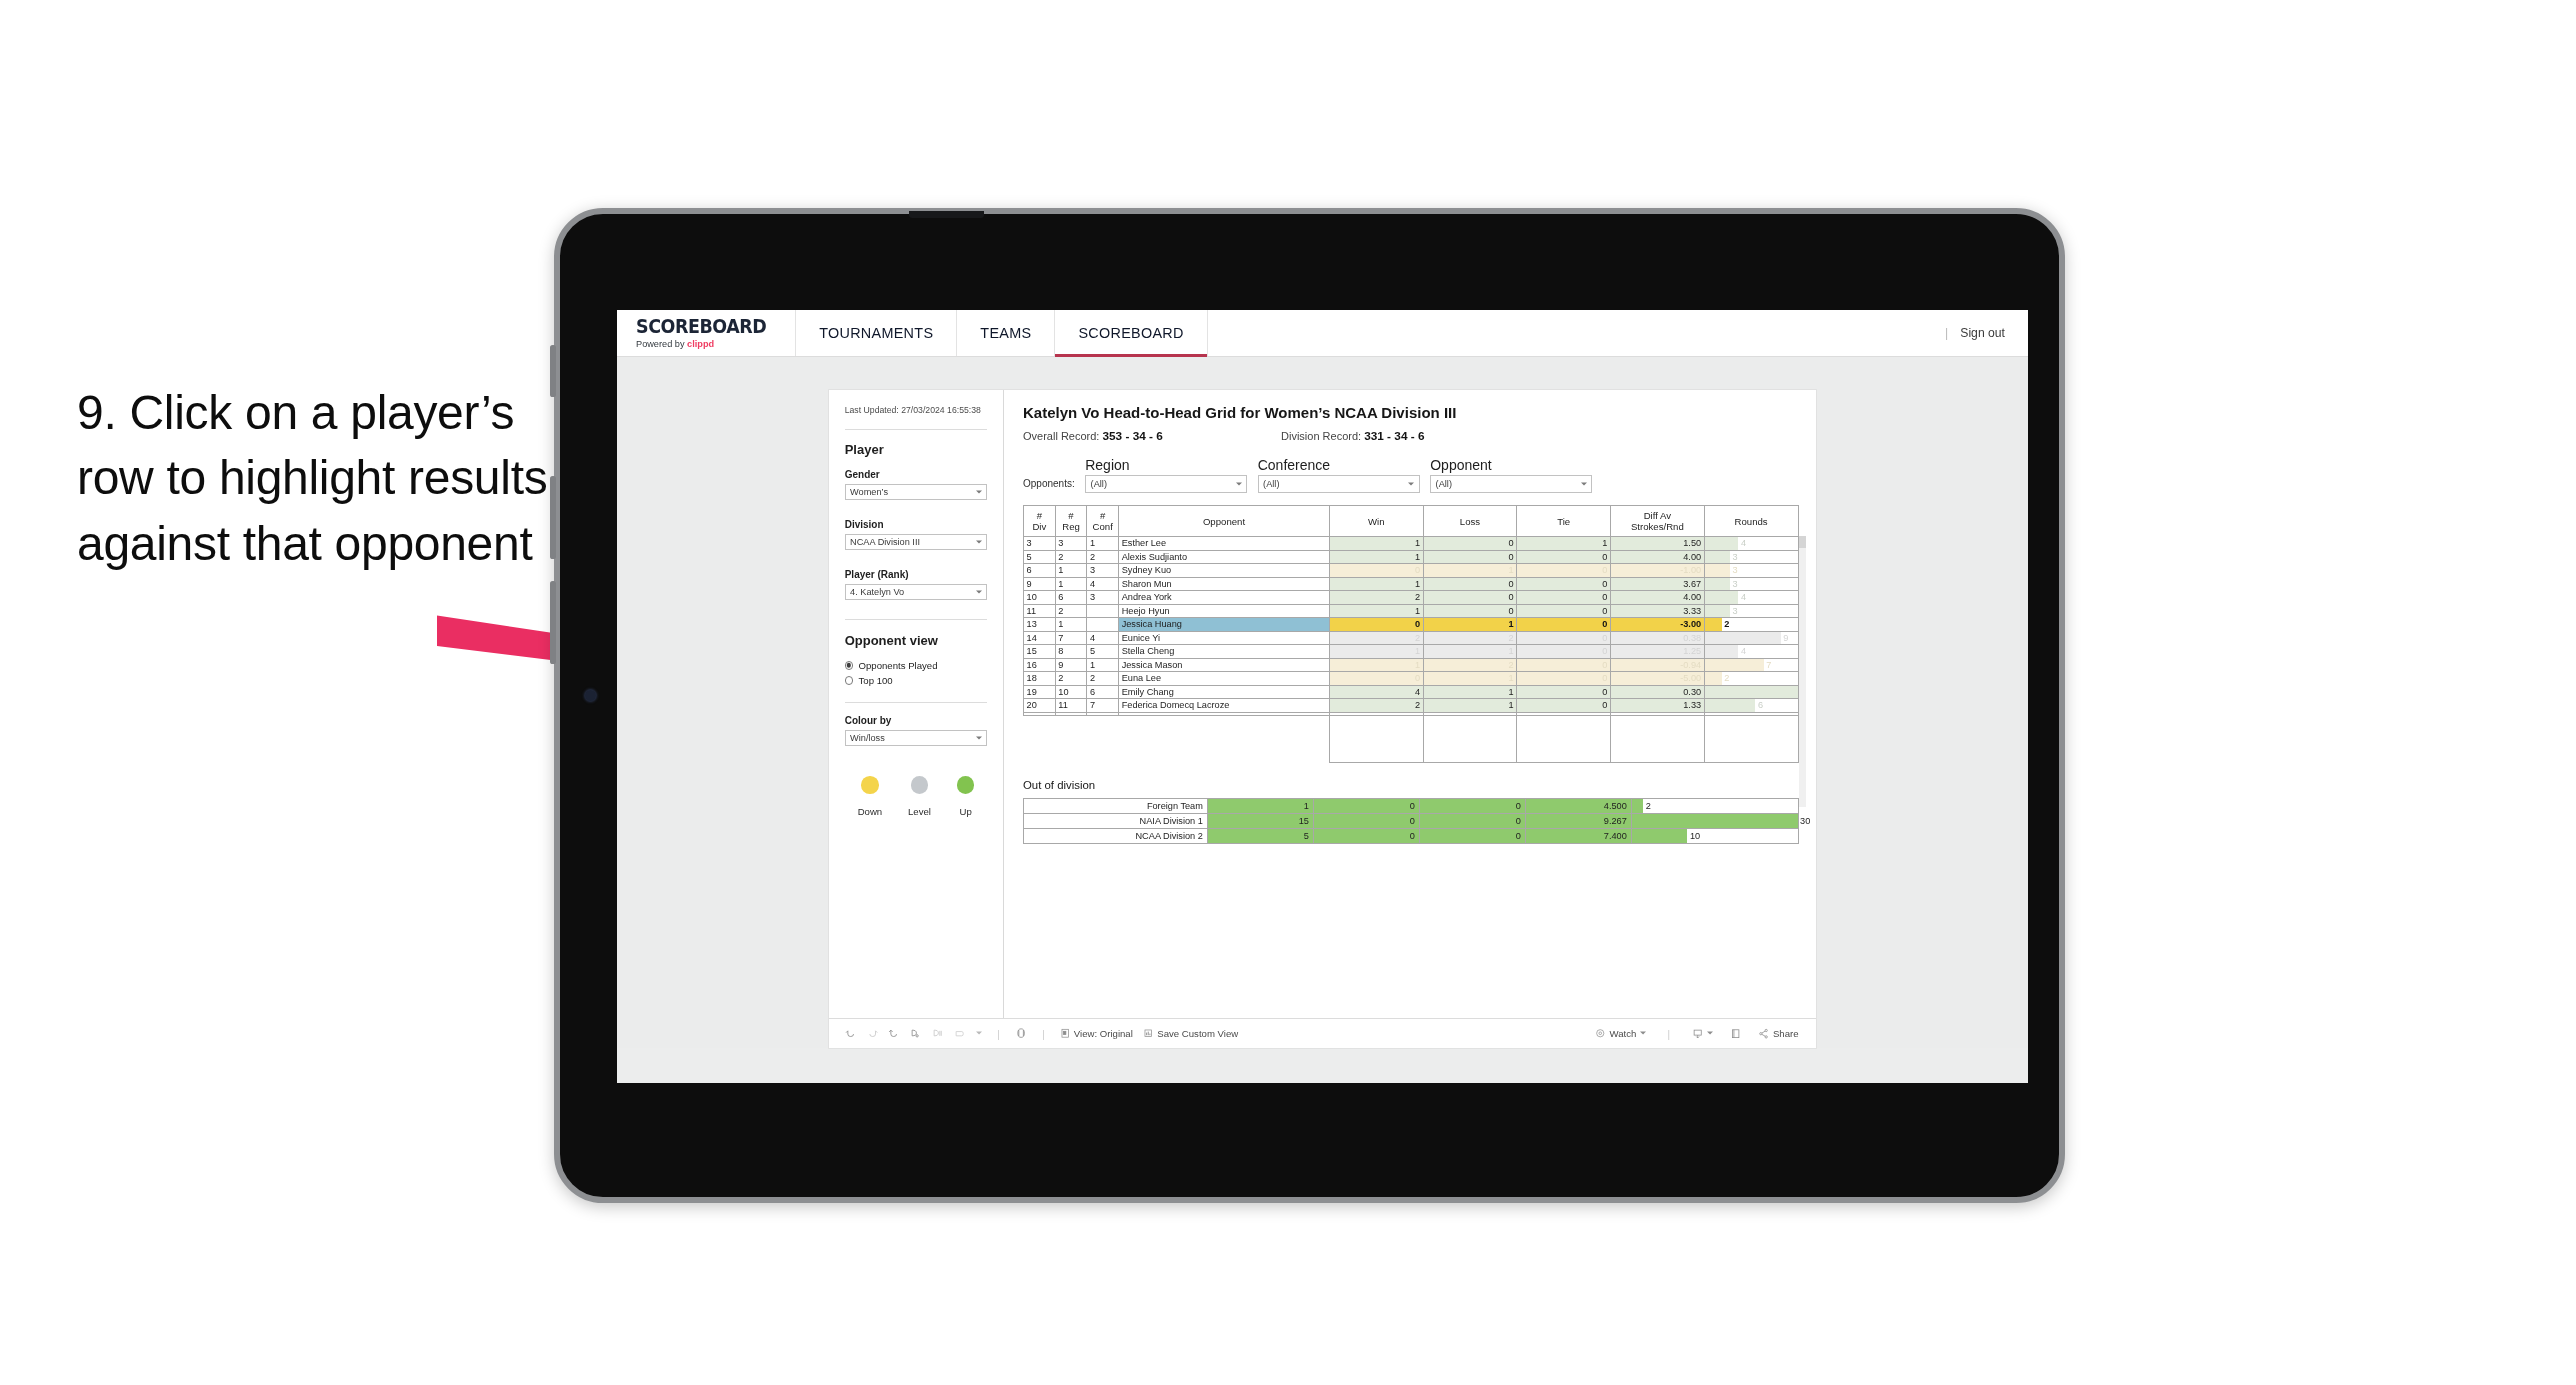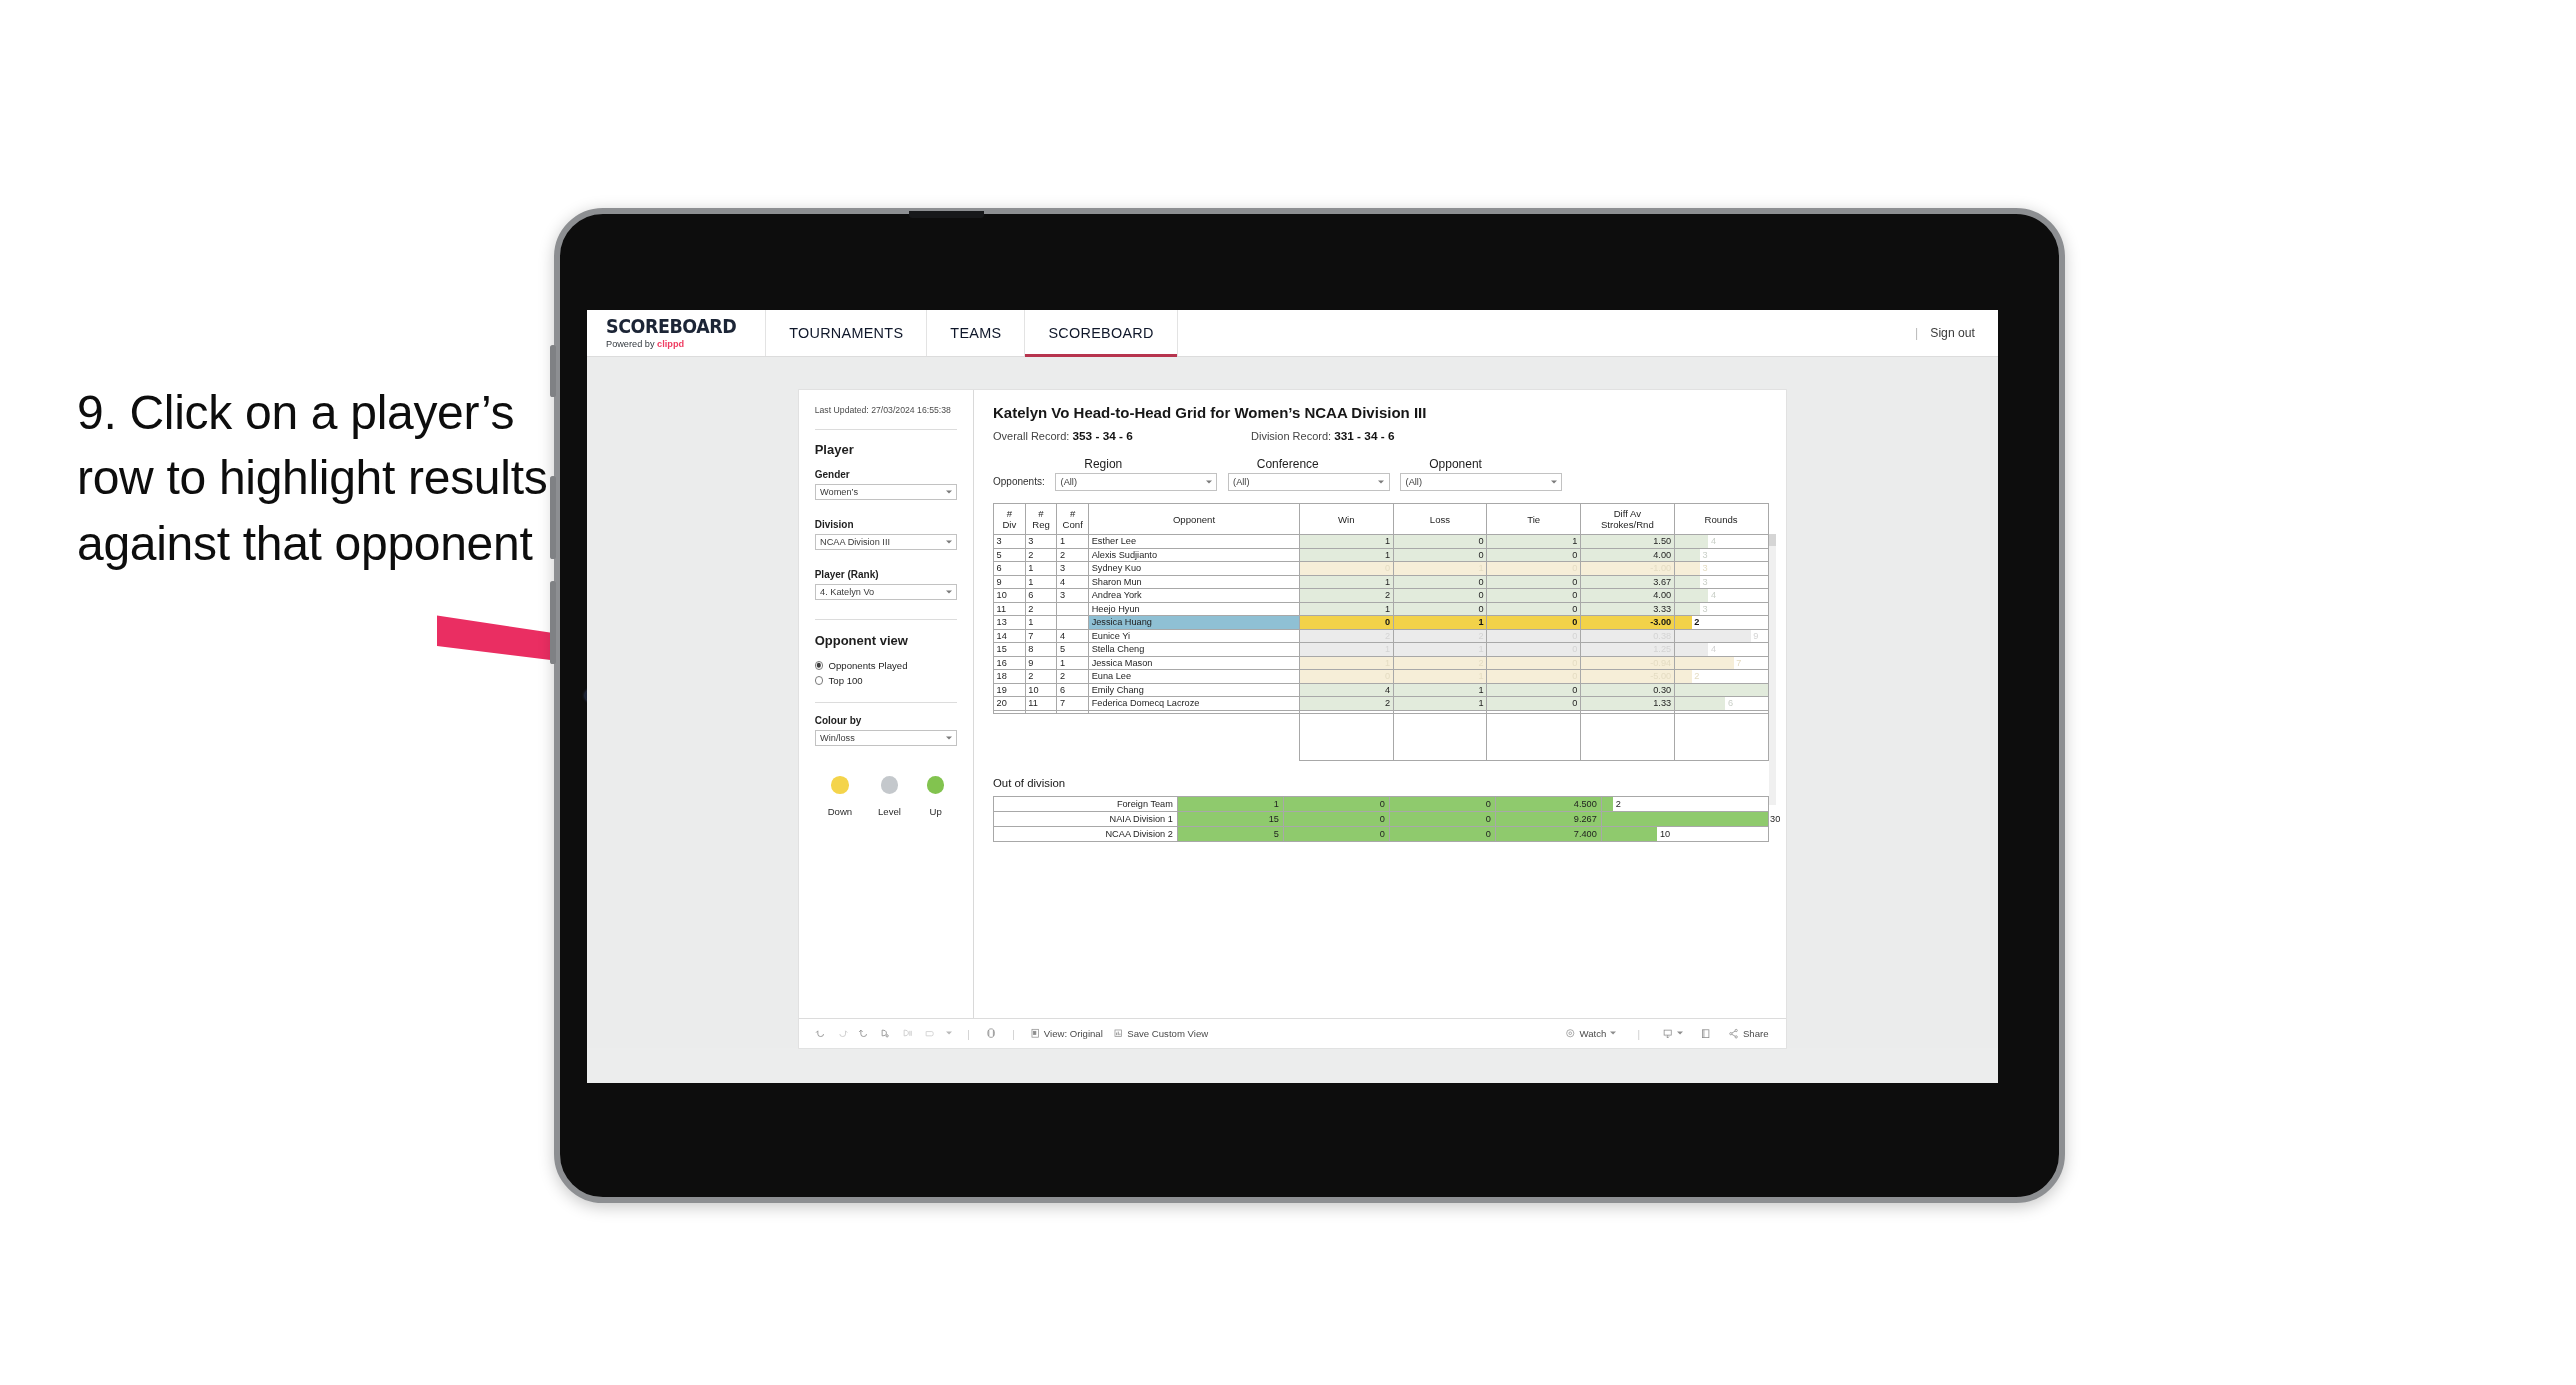--- a/index.html
+++ b/index.html
@@ -64,21 +64,21 @@
   }
   #cam-top {
     position: absolute; left: 349px; top: -3.5px;
     width: 75px; height: 7px;
     background: #17181a; border-radius: 0 0 3.5px 3.5px;
   }
 
   
   #screen {
     position: absolute;
-    left: 27px; top: 96px;
+    left: 57px; top: 96px;
     width: 1411px; height: 773px;
     background: #eceded;
     overflow: hidden;
   }
 
   
   #topnav {
     height: 47px;
     background: #ffffff;
     border-bottom: 0.9px solid #dcdcdc;
@@ -237,21 +237,21 @@
     font-size: 15px; font-weight: bold; color: #171717;
     margin-bottom: 7.9px;
   }
   #records { display: flex; font-size: 11px; color: #444; margin-bottom: 14px; }
   #records .rec { width: 258px; }
   #records .rec b { color: #141414; font-size: 11.8px; }
 
   #filters { display: flex; align-items: flex-end; gap: 10.5px; margin-bottom: 12.2px; }
   #filters .lead { font-size: 10px; color: #2f2f2f; padding-bottom: 3.5px; }
   .filt { width: 162px; }
-  .filt .flabel { font-size: 12px; color: #1e1e1e; margin-bottom: 2.6px; margin-left: 29px; }
+  .filt .flabel { font-size: 14px; color: #1e1e1e; margin-bottom: 2.6px; }
   .filt .sel { margin-bottom: 0; height: 17.5px; }
 
   
   table.grid { border-collapse: collapse; width: 100%; table-layout: fixed; }
   table.grid th, table.grid td {
     border: 0.9px solid #a8a8a8;
     font-size: 9.2px;
     color: #1e1e1e;
     padding: 0 2.6px;
     height: 13.5px;

